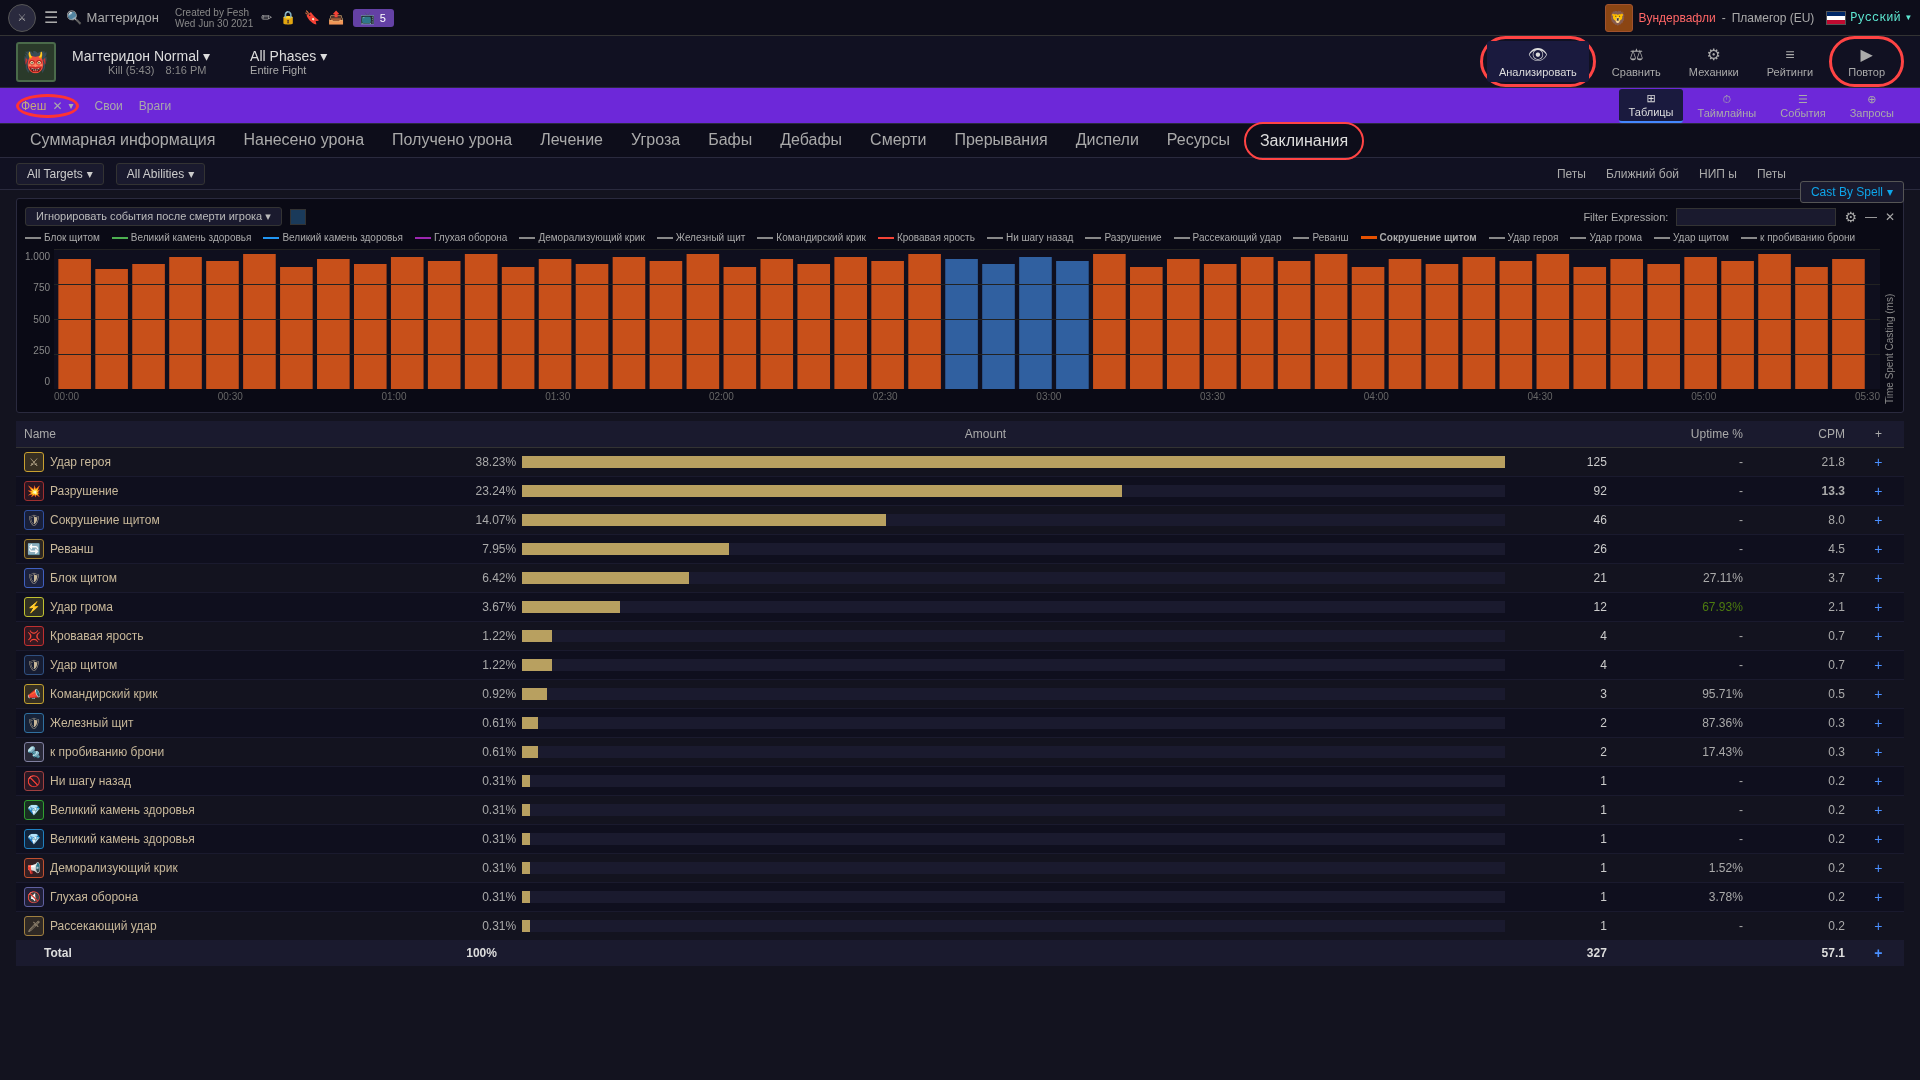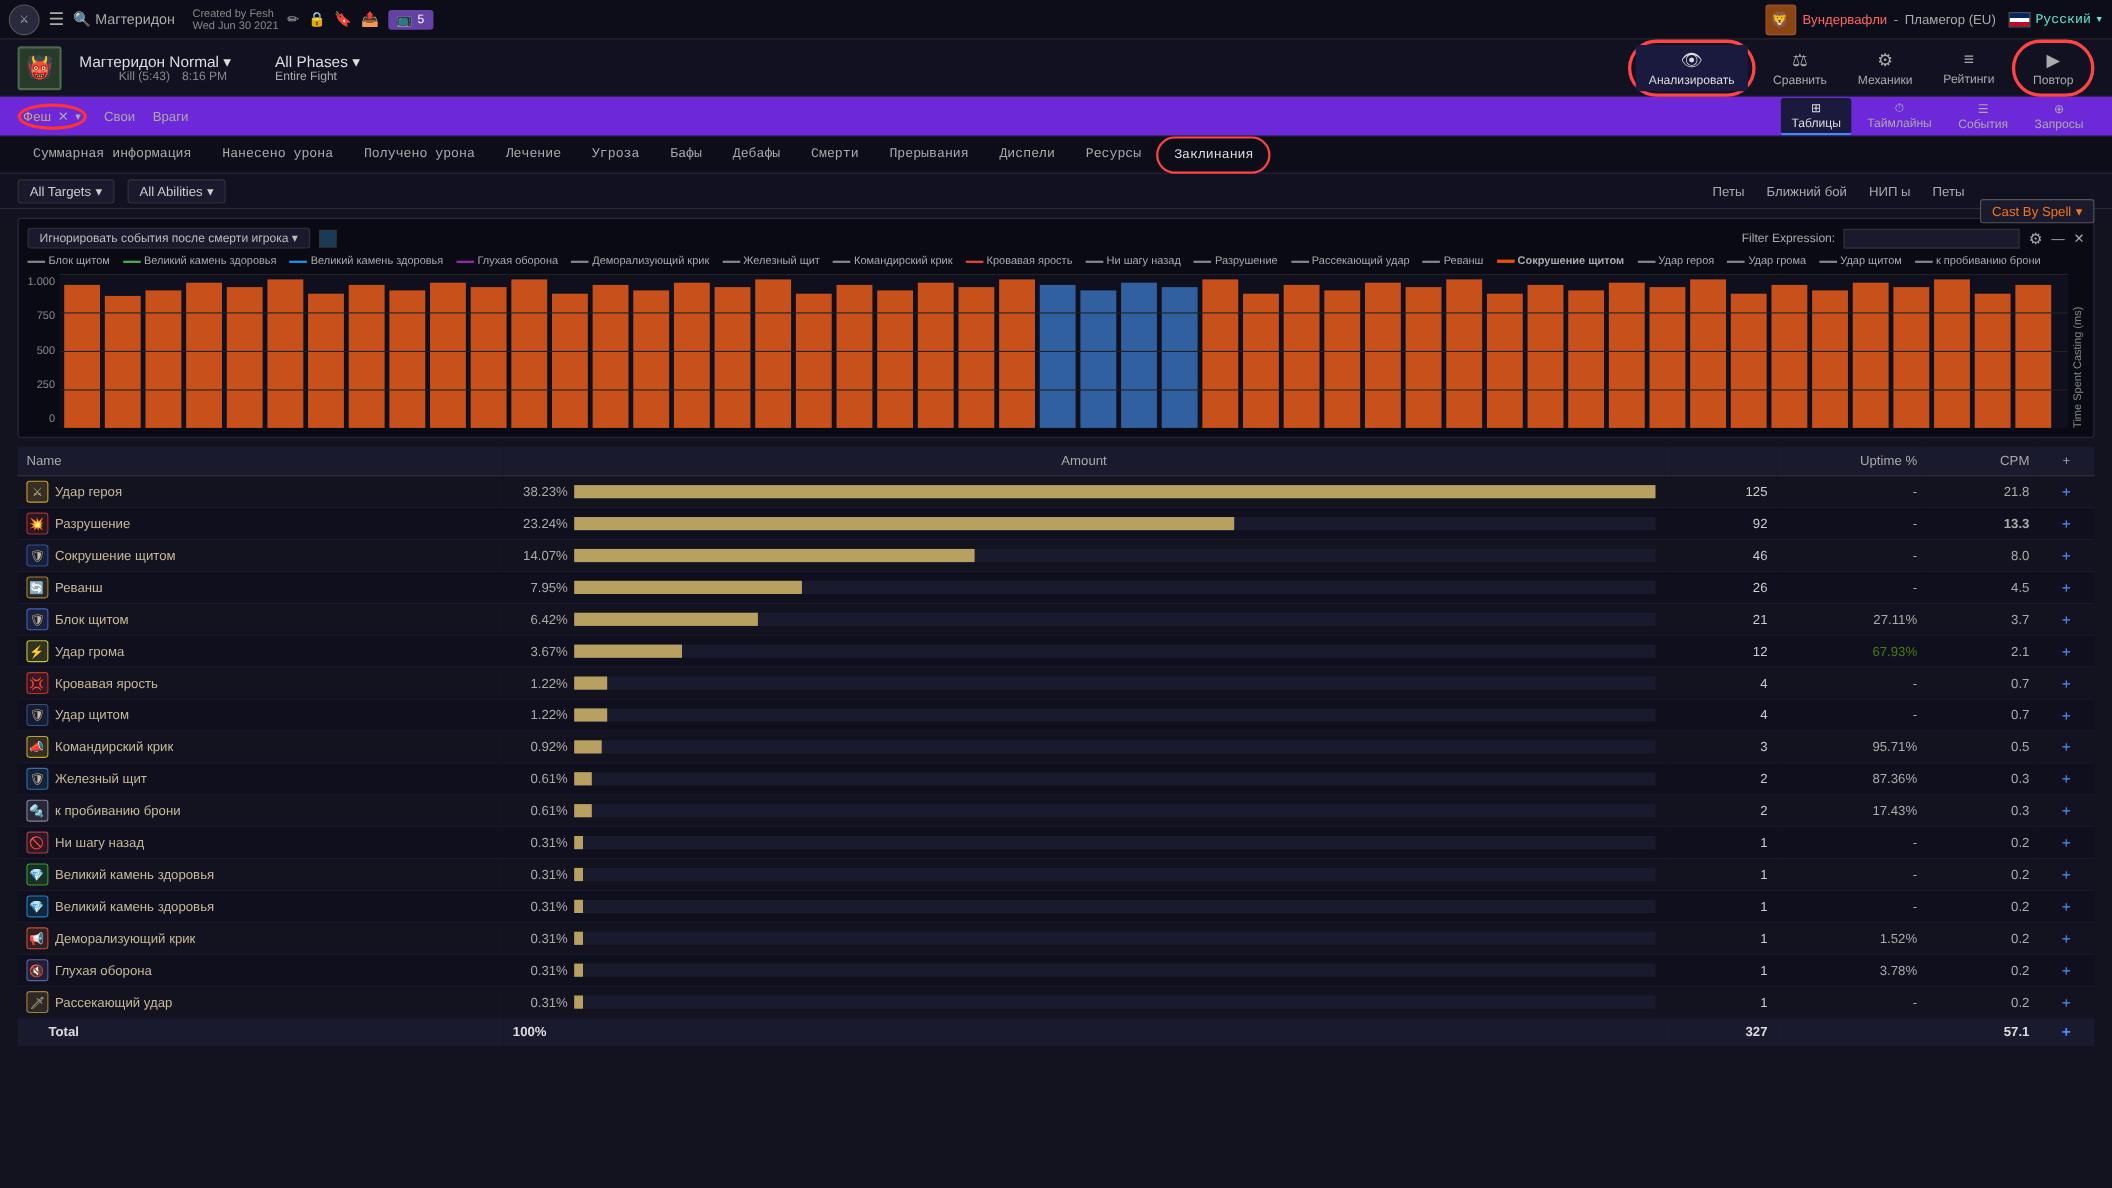--- a/index.html
+++ b/index.html
@@ -167,24 +167,23 @@
       height: 34px;
       display: flex;
       align-items: center;
       padding: 0 16px;
       border-bottom: 1px solid #2a2a3e;
       gap: 0;
     }
     .tab-item {
       padding: 8px 14px;
       color: #aaa;
-      font-size: 12px;
+      font-size: 16px;
       cursor: pointer;
       border-bottom: 2px solid transparent;
-      font-family: Liberation Mono, monospace;
     }
     .tab-item.active {
       color: #ddd;
       border-bottom: 2px solid #4a8fff;
     }
 
     
     .filters-row {
       background: #111122;
       height: 32px;
@@ -202,21 +201,21 @@
       border-radius: 3px;
       font-size: 12px;
       cursor: pointer;
       display: flex; align-items: center; gap: 4px;
     }
     .target-filter { margin-right: 4px; }
     .spacer { flex: 1; }
     .cast-by-spell-btn {
       background: #1a1a2e;
       border: 1px solid #555;
-      color: #f97316;
+      color: #0ea5e9;
       padding: 3px 10px;
       border-radius: 3px;
       font-size: 12px;
       cursor: pointer;
       display: flex; align-items: flex-end; gap: 4px; margin-top: 36px;
     }
     .pets-btn, .melee-btn, .npc-btn, .pets2-btn {
       color: #aaa; font-size: 12px; cursor: pointer; padding: 0 6px;
     }
 
@@ -663,20 +662,34 @@
             <rect x="699" y="18" width="15" height="122" fill="#c8501a"></rect>
             <rect x="716" y="10" width="15" height="130" fill="#c8501a"></rect>
             <rect x="733" y="15" width="15" height="125" fill="#c8501a"></rect>
             <rect x="750" y="8" width="15" height="132" fill="#c8501a"></rect>
             <rect x="767" y="12" width="15" height="128" fill="#c8501a"></rect>
             <rect x="784" y="5" width="15" height="135" fill="#c8501a"></rect>
             <rect x="801" y="18" width="15" height="122" fill="#c8501a"></rect>
             <rect x="818" y="10" width="15" height="130" fill="#c8501a"></rect>
           </svg>
         </div>
+        <div class="chart-x-axis">
+          <span>00:00</span>
+          <span>00:30</span>
+          <span>01:00</span>
+          <span>01:30</span>
+          <span>02:00</span>
+          <span>02:30</span>
+          <span>03:00</span>
+          <span>03:30</span>
+          <span>04:00</span>
+          <span>04:30</span>
+          <span>05:00</span>
+          <span>05:30</span>
+        </div>
       </div>
       <div class="chart-y-label">Time Spent Casting (ms)</div>
     </div>
   </div>
 
   <table class="data-table">
     <thead>
       <tr>
         <th style="width:260px;">Name</th>
         <th style="width:620px;" class="center">Amount</th>

